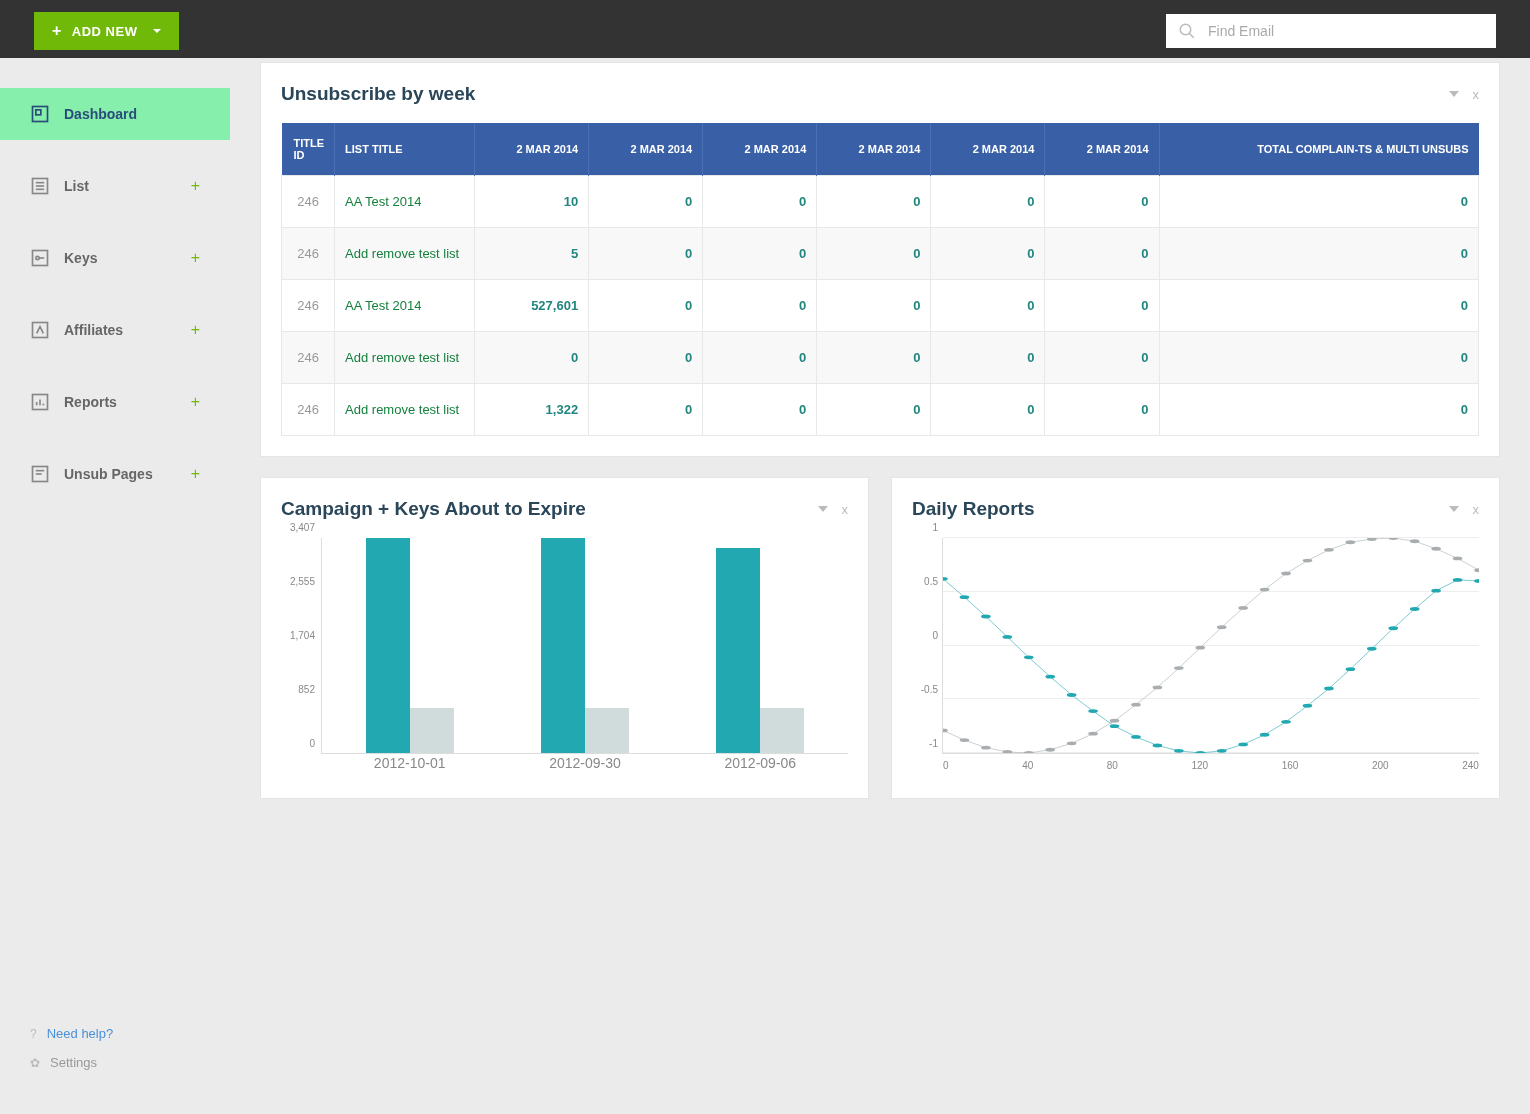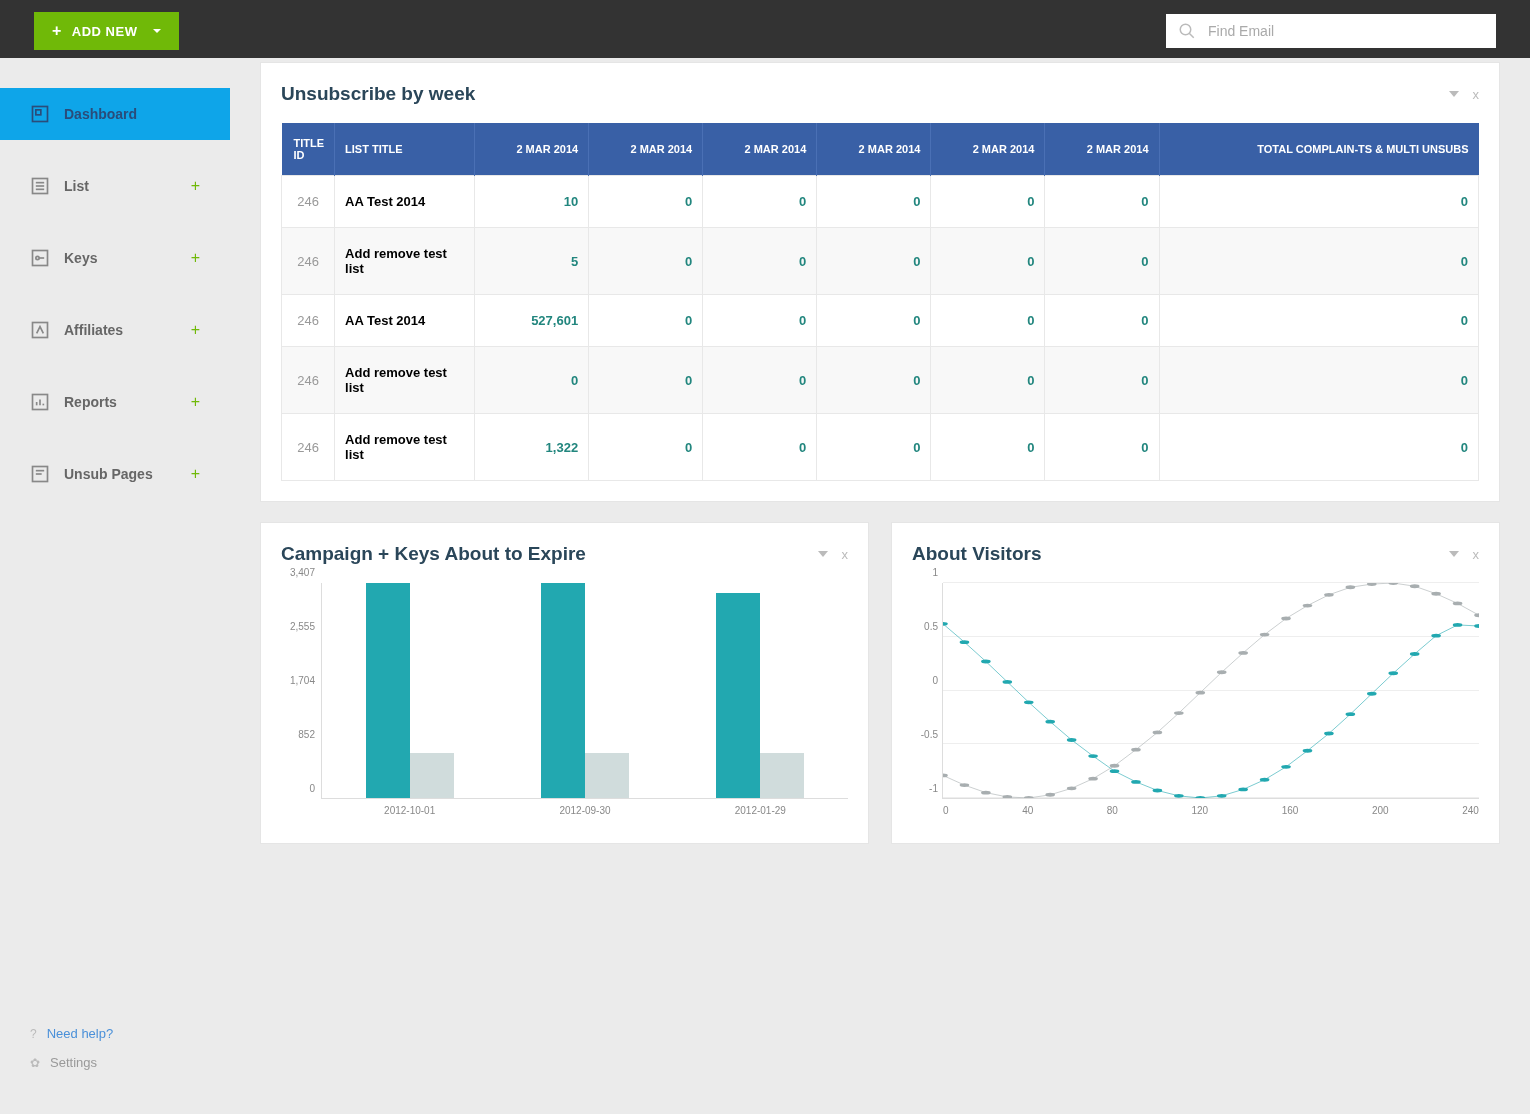--- a/index.html
+++ b/index.html
@@ -25,21 +25,21 @@
 .search-svg { width: 18px; height: 18px; }
 
 .page { display: flex; }
 .sidebar { width: 230px; min-height: calc(100vh - 58px); position: relative; }
 .nav-item {
   display: flex; align-items: center; padding: 16px 30px; gap: 14px;
   color: #666; font-size: 14px; font-weight: 600; cursor: pointer;
   position: relative; margin-top: 20px;
 }
 .nav-item:first-child { margin-top: 30px; }
-.nav-item.active { background: #0ea5e9; color: #2a4c7a; }
+.nav-item.active { background: #86efac; color: #2a4c7a; }
 .nav-item.active .nav-icon { color: #2a4c7a; }
 .nav-icon { width: 20px; height: 20px; display: flex; align-items: center; justify-content: center; color: #888; }
 .nav-plus { margin-left: auto; color: #70b908; font-weight: 400; font-size: 16px; }
 
 .sidebar-bottom { position: absolute; bottom: 30px; left: 30px; }
 .sb-link { display: flex; align-items: center; gap: 10px; font-size: 13px; color: #4a90d9; margin-bottom: 14px; cursor: pointer; }
 .sb-link.gray { color: #999; }
 .sb-link .ic { color: #bbb; font-size: 12px; }
 
 .content { flex: 1; padding: 4px 30px; }
@@ -57,35 +57,35 @@
   padding: 14px 10px; text-align: right; border-right: 1px solid #4a70b5;
 }
 table.data thead th:first-child { text-align: left; width: 48px; padding-left: 12px; }
 table.data thead th:nth-child(2) { text-align: left; width: 140px; }
 table.data thead th:last-child { border-right: none; line-height: 1.3; }
 table.data tbody td {
   padding: 18px 10px; font-size: 13px; border: 1px solid #e8e8e8;
   text-align: right; color: #22867e; font-weight: 600;
 }
 table.data tbody td:first-child { text-align: center; color: #999; font-weight: 400; }
-table.data tbody td:nth-child(2) { text-align: left; color: #000000; font-weight: 700; }
+table.data tbody td:nth-child(2) { text-align: left; color: #15803d; font-weight: 400; }
 table.data tbody tr:nth-child(even) td { background: #f8f8f8; }
 
 .panels-row { display: flex; gap: 22px; }
 .panels-row .panel { flex: 1; }
 
 .bar-chart { position: relative; height: 240px; padding-left: 40px; padding-bottom: 24px; }
 .bar-y-axis { position: absolute; left: 0; top: 0; bottom: 24px; width: 36px; }
 .bar-y-tick { position: absolute; right: 2px; font-size: 10px; color: #888; transform: translateY(-50%); }
 .bar-plot { position: relative; height: 100%; display: flex; border-left: 1px solid #ddd; border-bottom: 1px solid #ddd; }
 .bar-group { flex: 1; display: flex; align-items: flex-end; justify-content: center; gap: 0; position: relative; }
 .bar { width: 44px; }
 .bar.primary { background: #22a8b0; }
 .bar.secondary { background: #d0dcdc; }
-.bar-x-label { position: absolute; bottom: -18px; font-size: 10px; color: #888; white-space: nowrap; }
+.bar-x-label { position: absolute; bottom: -18px; font-size: 14px; color: #888; white-space: nowrap; }
 
 .line-chart { position: relative; height: 240px; padding-left: 30px; padding-bottom: 24px; }
 .line-y-axis { position: absolute; left: 0; top: 0; bottom: 24px; width: 28px; }
 .line-y-tick { position: absolute; right: 2px; font-size: 10px; color: #888; transform: translateY(-50%); }
 .line-plot { position: relative; height: 100%; border-left: 1px solid #ddd; border-bottom: 1px solid #ddd; }
 .line-grid { position: absolute; left: 0; right: 0; height: 1px; background: #eee; }
 .line-x-labels { position: absolute; left: 0; right: 0; bottom: -18px; display: flex; justify-content: space-between; font-size: 10px; color: #888; }
 svg.line-svg { position: absolute; inset: 0; width: 100%; height: 100%; }
 </style>
 </head>
@@ -294,29 +294,29 @@
                 <span class="bar-x-label">2012-10-01</span>
               </div>
               <div class="bar-group">
                 <div class="bar primary" style="height: 99.7945%;"></div>
                 <div class="bar secondary" style="height: 21.133%;"></div>
                 <span class="bar-x-label">2012-09-30</span>
               </div>
               <div class="bar-group">
                 <div class="bar primary" style="height: 95.3918%;"></div>
                 <div class="bar secondary" style="height: 21.133%;"></div>
-                <span class="bar-x-label">2012-01-29</span>
+                <span class="bar-x-label">2012-09-06</span>
               </div>
             </div>
           </div>
       </section>
 
       <section class="panel">
         <div class="panel-header">
-          <h2 class="panel-title">About Visitors</h2>
+          <h2 class="panel-title">Daily Reports</h2>
           <div class="panel-controls">
             <span class="ctl-tri"></span>
             <span class="ctl-x">x</span>
           </div>
         </div>
         <div class="line-chart" id="line-chart">
             <div class="line-y-axis">
               <span class="line-y-tick" style="bottom: 0%;">-1</span>
               <span class="line-y-tick" style="bottom: 25%;">-0.5</span>
               <span class="line-y-tick" style="bottom: 50%;">0</span>

